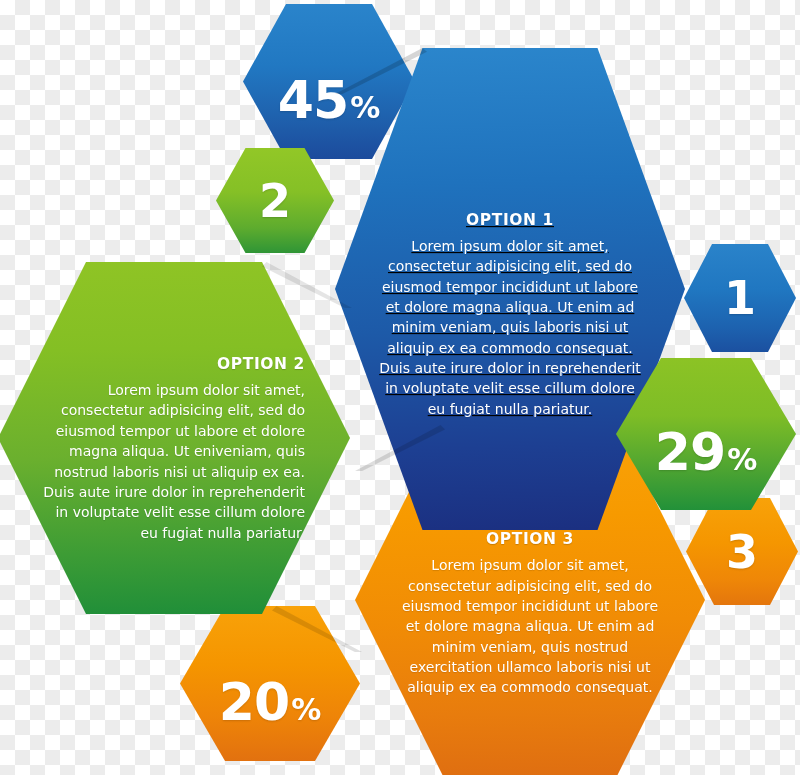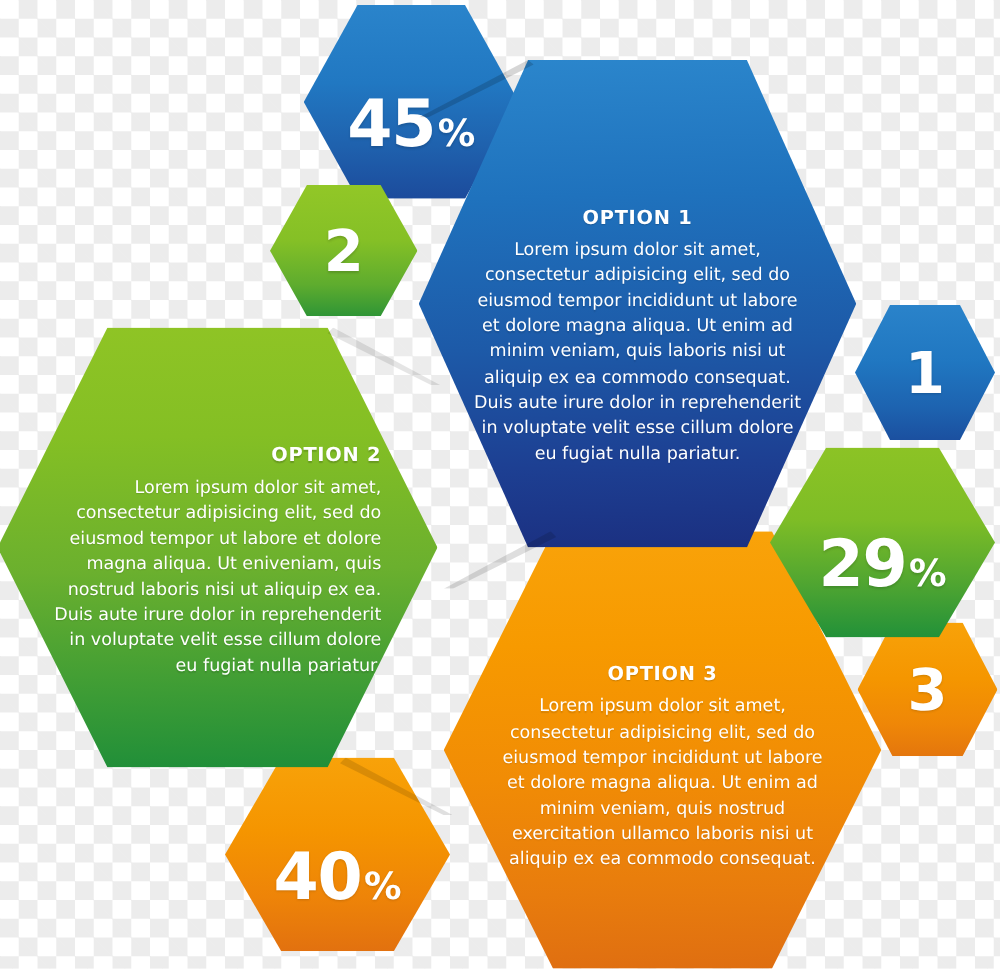--- a/index.html
+++ b/index.html
@@ -48,23 +48,24 @@
   .panel .body {
     color: #ffffff;
     font-size: 14px;
     line-height: 1.455;
     text-shadow: 0 1px 1px rgba(0,0,0,0.13);
   }
 
   
   #panel-blue {
     left: 335px; top: 48px;
-    width: 350px; height: 390px;
+    width: 350px; height: 482px;
     background: linear-gradient(178deg, #2b86cc 0%, #1f72bd 28%, #1d5aa8 58%, #1d3f92 82%, #1b2f80 100%);
     z-index: 6;
+    text-decoration: underline;
   }
   #panel-blue .inner { width: 268px; padding-top: 52px; }
 
   
   #panel-green {
     left: -2px; top: 262px;
     width: 352px; height: 352px;
     background: linear-gradient(179deg, #8fc425 0%, #84bf24 25%, #6bb02e 55%, #3d9c35 82%, #1f8e39 100%);
     z-index: 7;
   }
@@ -219,19 +220,19 @@
   <div class="hex panel" id="panel-orange">
     <div class="inner">
       <div class="title">OPTION 3</div>
       <div class="body">Lorem ipsum dolor sit amet, consectetur adipisicing elit, sed do eiusmod tempor incididunt ut labore et dolore magna aliqua. Ut enim ad minim veniam, quis nostrud exercitation ullamco laboris nisi ut aliquip ex ea commodo consequat.</div>
     </div>
   </div>
   <div class="fold" id="fold-orange-tl"></div>
 
   <div class="hex" id="badge-20">
     <div class="pct">
-      <span class="num">40</span>
+      <span class="num">20</span>
         <span class="sym">%</span>
     </div>
   </div>
   <div class="fold" id="fold-20-tr"></div>
 
 </div>
 
 </body></html>

